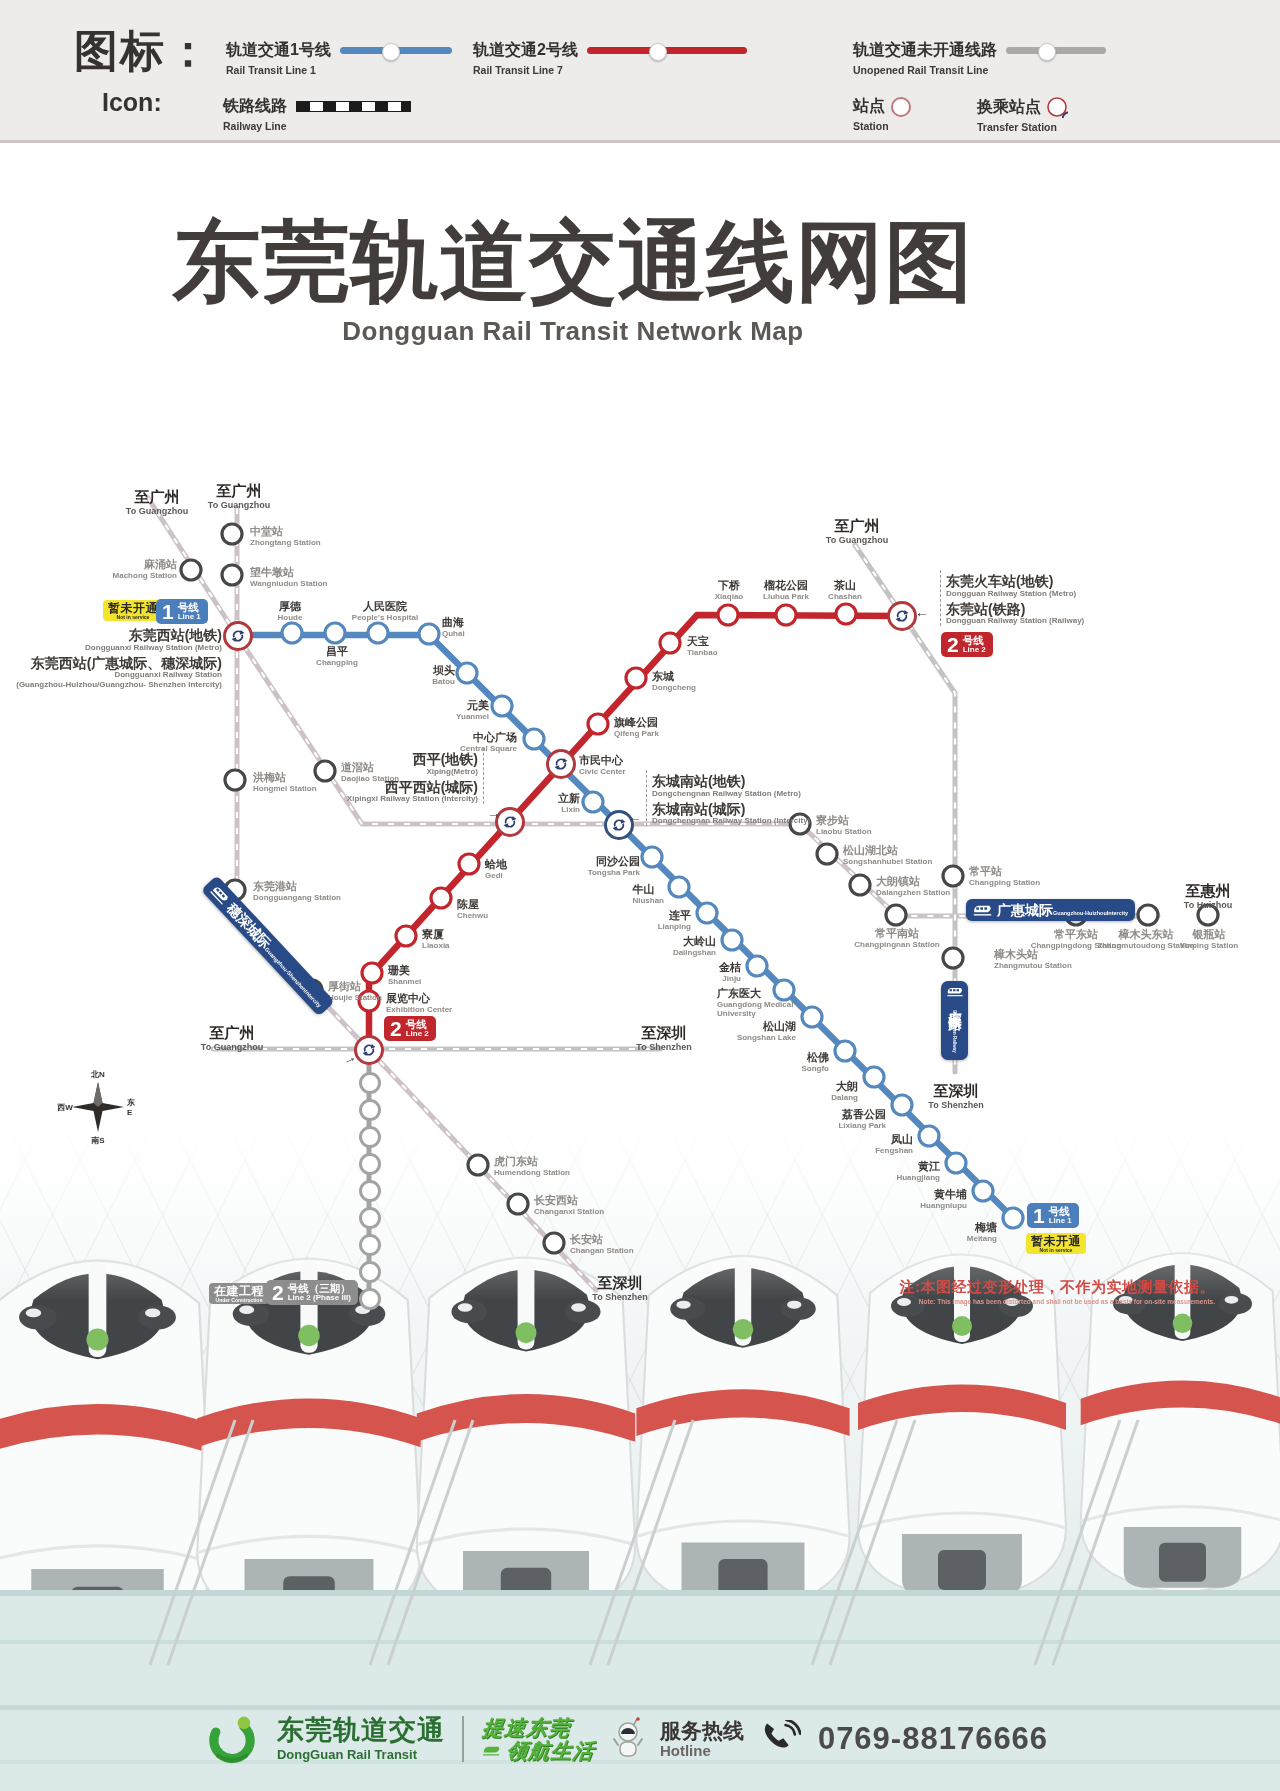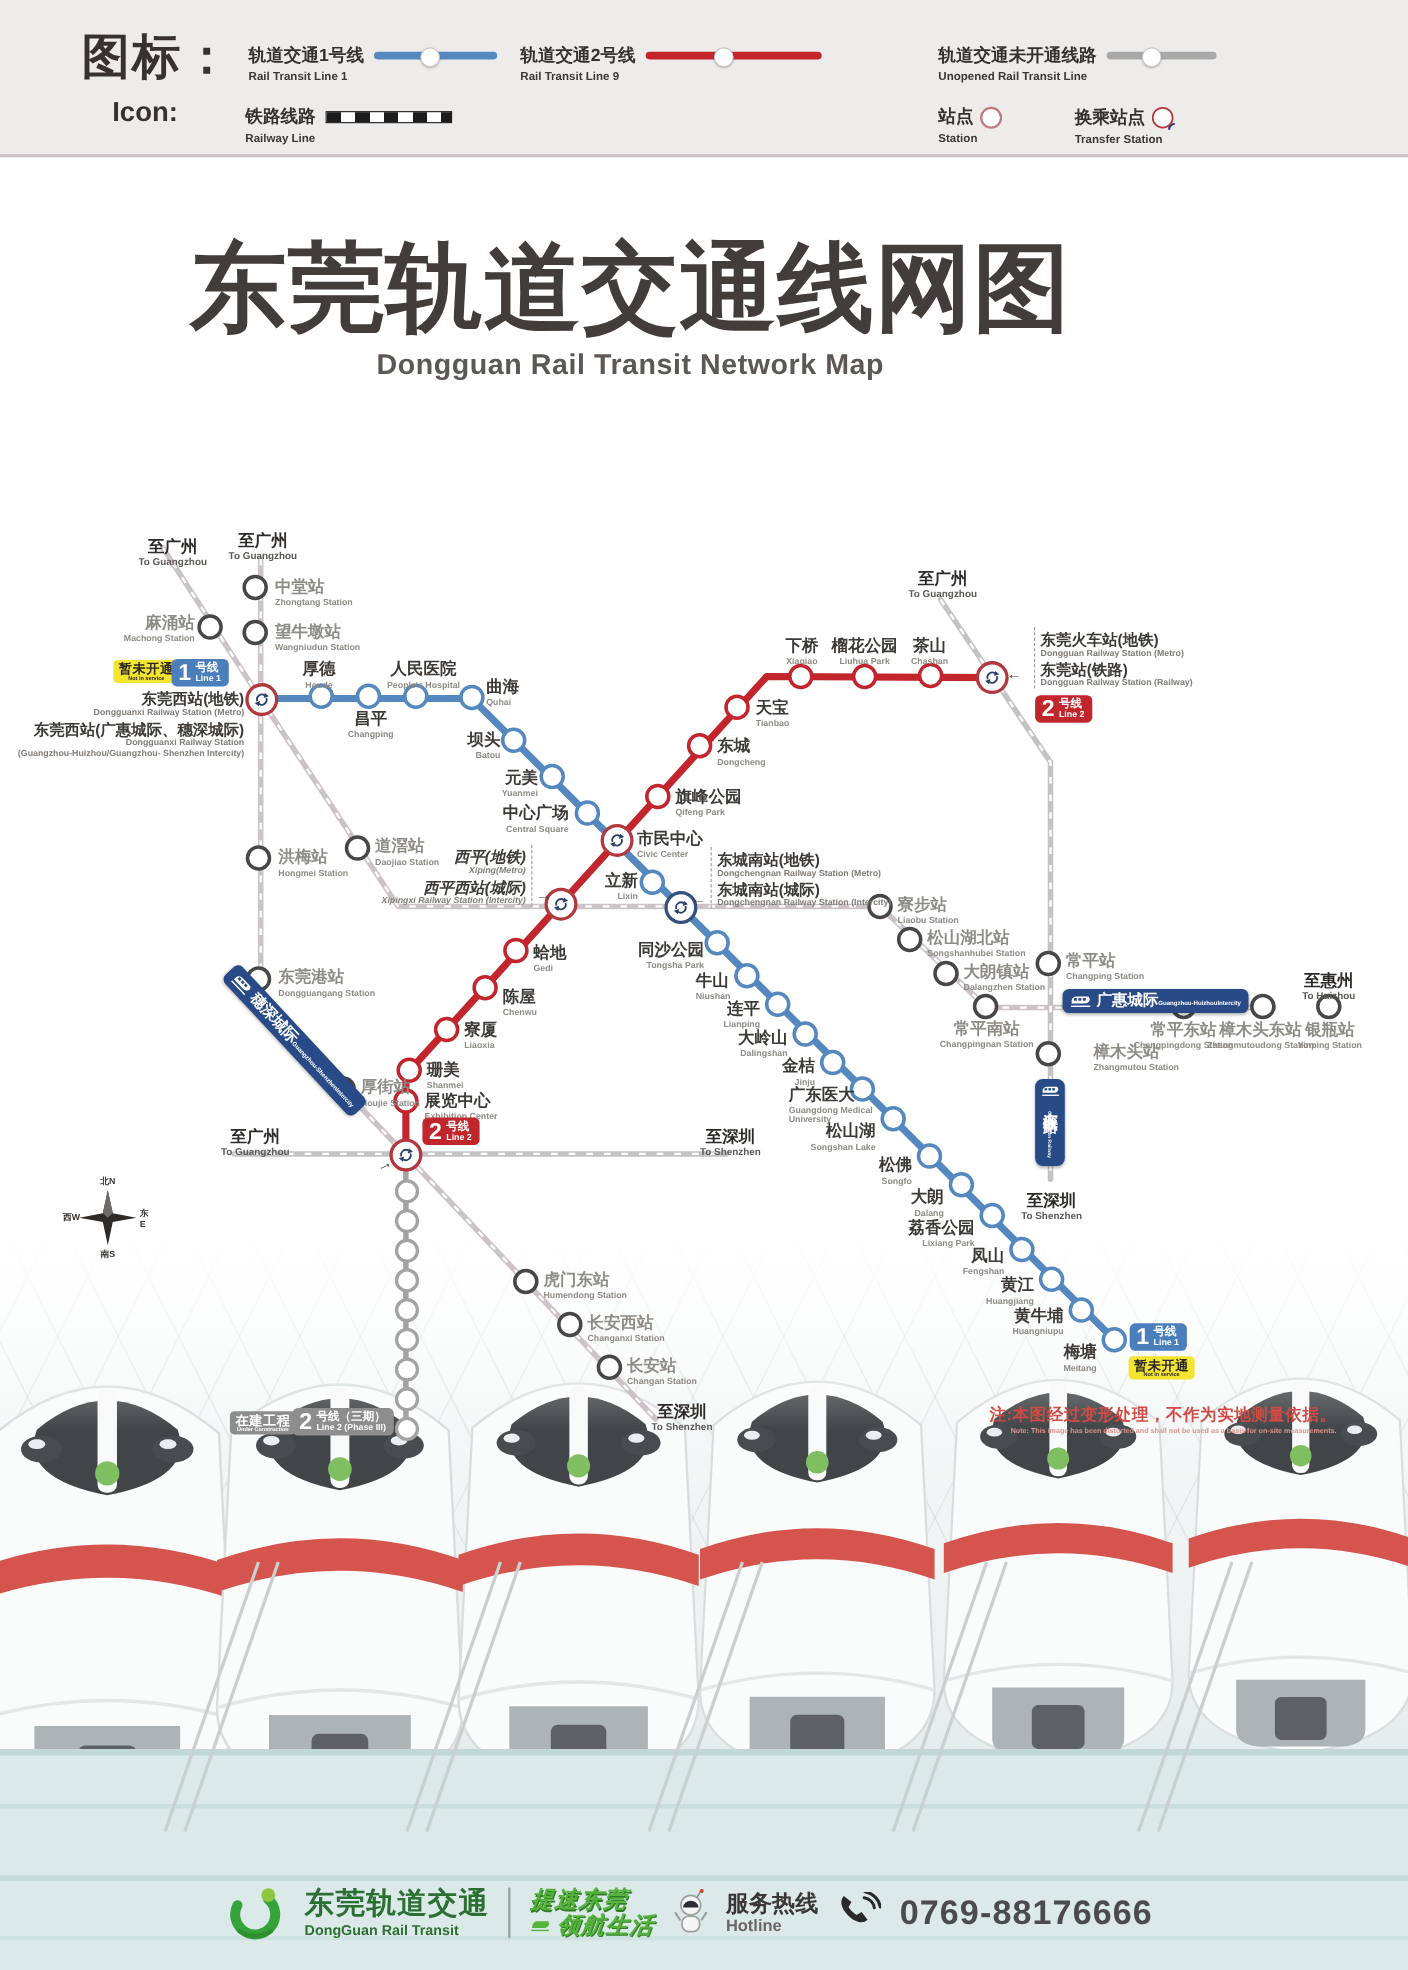--- a/index.html
+++ b/index.html
@@ -26,21 +26,21 @@
   
   .title-zh{position:absolute;left:573px;top:218px;transform:translateX(-50%);white-space:nowrap;
             font-size:88px;line-height:1;font-weight:700;color:#423d3b;letter-spacing:1px;z-index:4;}
   .title-en{position:absolute;left:573px;top:316px;transform:translateX(-50%);white-space:nowrap;
             font-size:26px;font-weight:600;color:#5d5855;letter-spacing:.5px;z-index:4;}
 
   
   #map-svg{position:absolute;left:0;top:0;z-index:2;}
   #map-labels{position:absolute;left:0;top:0;width:1280px;height:1791px;z-index:3;pointer-events:none;}
   .st-label{position:absolute;line-height:1.04;}
-  .st-label .zh{display:block;font-size:15px;font-weight:700;color:#3d3936;white-space:nowrap;}
+  .st-label .zh{display:block;font-size:11px;font-weight:700;color:#3d3936;white-space:nowrap;}
   .st-label .en{display:block;font-size:8px;font-weight:700;color:#8f8b87;margin-top:2px;white-space:nowrap;}
   .st-label.muted .zh{color:#8f8b87;}
   .st-label .en.wrap{white-space:normal;}
   .term{position:absolute;text-align:center;transform:translateX(-50%);line-height:1.05;}
   .term .zh{display:block;font-family:"DejaVu Serif","Liberation Serif",serif;
             font-size:15px;font-weight:700;color:#2d2927;white-space:nowrap;}
   .term .en{display:block;font-size:9px;font-weight:700;color:#5c5855;white-space:nowrap;margin-top:1px;}
   .note{position:absolute;line-height:1.04;}
   .note .zh{display:block;font-size:14px;font-weight:700;color:#3d3936;white-space:nowrap;margin-top:4px;}
   .note .en{display:block;font-size:8px;font-weight:700;color:#807c78;white-space:nowrap;margin-top:1px;}
@@ -138,21 +138,21 @@
       </div>
     <span class="lg-en" data-interactable="false">Rail Transit Line 1</span>
   </div>
   <div class="lg-item" style="left:473px;top:40px" data-interactable="false">
     <div class="lg-row">
         <span class="lg-zh" data-interactable="false">轨道交通2号线</span>
       <span class="lg-line" style="background:#c2262c;width:160px" data-interactable="false">
           <i style="left:62px"></i>
         </span>
       </div>
-    <span class="lg-en" data-interactable="false">Rail Transit Line 9</span>
+    <span class="lg-en" data-interactable="false">Rail Transit Line 7</span>
   </div>
   <div class="lg-item" style="left:853px;top:40px" data-interactable="false">
     <div class="lg-row">
         <span class="lg-zh" data-interactable="false">轨道交通未开通线路</span>
       <span class="lg-line" style="background:#a9a9a9;width:100px" data-interactable="false">
           <i style="left:32px"></i>
         </span>
       </div>
     <span class="lg-en" data-interactable="false">Unopened Rail Transit Line</span>
   </div>
@@ -635,21 +635,21 @@
       <span class="zh" data-interactable="false">至深圳</span>
       <span class="en" data-interactable="false">To Shenzhen</span>
     </div>
     <div class="note " data-interactable="false" style="top: 624px; right: 1058px; text-align: right;">
       <span class="zh" data-interactable="false">东莞西站(地铁)</span>
       <span class="en" data-interactable="false">Dongguanxi Railway Station (Metro)</span>
       <span class="zh" data-interactable="false">东莞西站(广惠城际、穗深城际)</span>
       <span class="en" data-interactable="false">Dongguanxi Railway Station</span>
       <span class="en" data-interactable="false">(Guangzhou-Huizhou/Guangzhou- Shenzhen Intercity)</span>
     </div>
-    <div class="note dr" data-interactable="false" style="top: 768px; right: 796px; text-align: right; font-style: italic;">
+    <div class="note dr" data-interactable="false" style="top: 748px; right: 796px; text-align: right;">
       <span class="zh" data-interactable="false">西平(地铁)</span>
       <span class="en" data-interactable="false">Xiping(Metro)</span>
       <span class="zh" data-interactable="false">西平西站(城际)</span>
       <span class="en" data-interactable="false">Xipingxi Railway Station (Intercity)</span>
     </div>
     <div class="note dl" data-interactable="false" style="top: 770px; left: 646px;">
       <span class="zh" data-interactable="false">东城南站(地铁)</span>
       <span class="en" data-interactable="false">Dongchengnan Railway Station (Metro)</span>
       <span class="zh" data-interactable="false">东城南站(城际)</span>
       <span class="en" data-interactable="false">Dongchengnan Railway Station (Intercity)</span>

